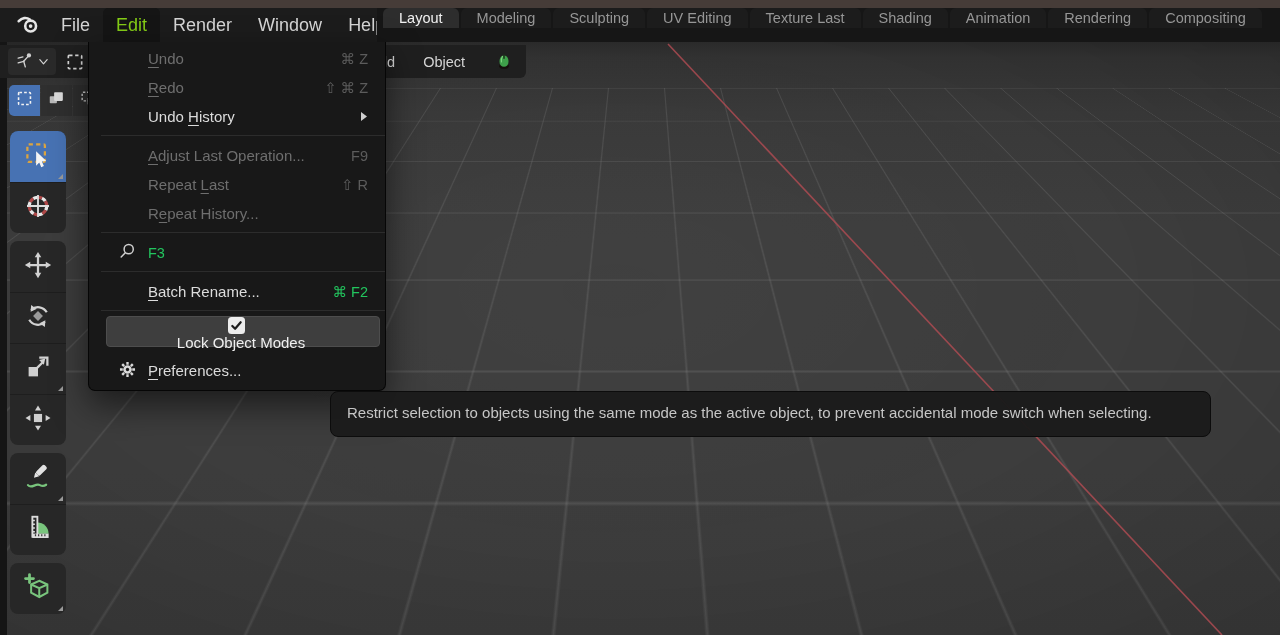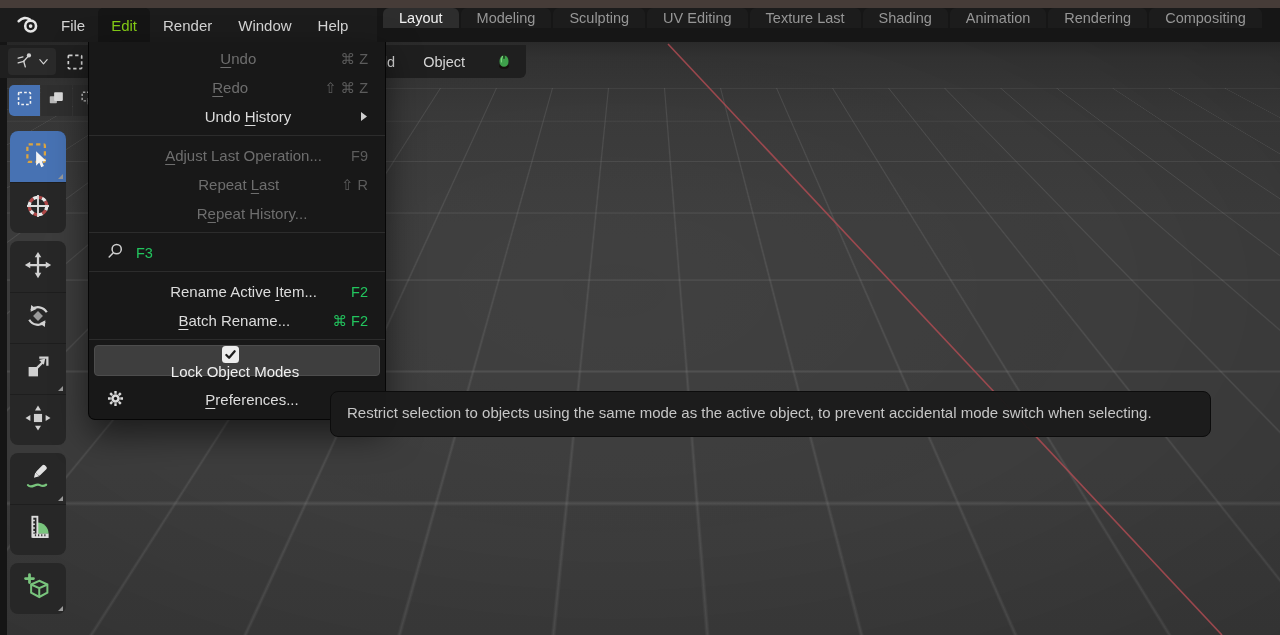--- a/index.html
+++ b/index.html
@@ -5,21 +5,21 @@
   * { margin:0; padding:0; box-sizing:border-box; }
   html,body { width:1280px; height:635px; overflow:hidden; background:#1c1c1c;
     font-family:"Liberation Sans","DejaVu Sans",sans-serif; -webkit-font-smoothing:antialiased; }
   .abs { position:absolute; }
 
   
   #top-strip { left:0; top:0; width:1280px; height:8px; background:#463c38; }
   #topbar { left:0; top:8px; width:1280px; height:34px; background:#1c1c1c; display:flex; align-items:stretch; }
   #menubar { display:flex; align-items:stretch; padding-left:10px; }
   #blender-logo { width:38px; display:flex; align-items:center; justify-content:center; }
-  .mb-item { display:flex; align-items:center; padding:0 13px; font-size:15px; color:#d5d5d5; cursor:default; }
+  .mb-item { display:flex; align-items:center; padding:0 13px; font-size:18px; color:#d5d5d5; cursor:default; }
   .mb-item.mb-active { background:#151515; border-radius:5px 5px 0 0; color:#84cc16; }
 
   
   #tabs-zone { position:absolute; left:377px; top:8px; right:0; height:34px; background:#161616; overflow:hidden; }
   #tabs { display:flex; height:20px; gap:2px; padding-left:6px; }
   .tab { display:flex; align-items:center; padding:0 16px; font-size:14.5px; color:#969696;
     background:#1c1c1c; border-radius:6px 6px 0 0; white-space:nowrap; flex:0 0 auto; }
   .tab.tab-active { background:#2d2d2d; color:#f2f2f2; }
 
   
@@ -58,21 +58,21 @@
   #toolbar { left:10px; top:131px; width:56px; }
   .tb-group { background:#272727; border-radius:8px; overflow:hidden; margin-bottom:8px; }
   .tb-btn { position:relative; width:56px; height:51px; display:flex; align-items:center; justify-content:center; }
   .tb-btn + .tb-btn { border-top:1px solid #1e1e1e; }
   .tb-btn.active { background:#4772b3; }
   .corner-mark { position:absolute; right:3px; bottom:3px; width:0; height:0;
     border-left:5px solid transparent; border-bottom:5px solid #9a9a9a; }
 
   
   #edit-menu { left:88px; top:42px; width:298px; background:#181818; border:1px solid #060606; border-top:none;
-    border-radius:0 0 7px 7px; padding:2px 0 5px 0; box-shadow:0 14px 34px rgba(0,0,0,.55); z-index:40;text-align:center; }
+    border-radius:0 0 7px 7px; padding:2px 0 5px 12px; box-shadow:0 14px 34px rgba(0,0,0,.55); z-index:40; }
   .menu-item { height:29px; margin:0 5px; padding:0 12px 0 8px; border-radius:4px;
     display:flex; align-items:center; font-size:15px; color:#dcdcdc; }
   .menu-item .icon-zone { width:34px; display:flex; align-items:center; justify-content:flex-start; padding-left:4px; }
   .menu-item .label { flex:1; white-space:nowrap; }
   .menu-item .label u { text-decoration:underline; text-underline-offset:2.5px; }
   .menu-item .shortcut { color:#22c55e; font-size:14.5px; white-space:nowrap; }
   .menu-item.disabled { color:#6e6e6e; }
   .menu-item.disabled .shortcut { color:#5c5c5c; }
   .menu-item.highlight { background:#3e3e3e; border:1px solid #4d4d4d; height:31px; color:#efefef;flex-direction:column; }
   .menu-sep { height:1px; background:#2c2c2c; margin:4px 0 5px 0; }
@@ -310,25 +310,20 @@
         <span><svg width="19" height="19" viewBox="0 0 24 24" fill="none">
             <circle cx="13.5" cy="9" r="5.8" stroke="#cfcfcf" stroke-width="1.9"></circle>
             <path d="M9.2 13.6 L4 19" stroke="#cfcfcf" stroke-width="1.9" stroke-linecap="round"></path>
           </svg></span>
       </span>
       <span class="shortcut">F3</span>
     </div>
     <div class="menu-sep"></div>
     <div class="menu-item">
       <span class="icon-zone"></span>
-      <span class="label">Rename Active <u>I</u>tem...</span>
-      <span class="shortcut">F2</span>
-    </div>
-    <div class="menu-item">
-      <span class="icon-zone"></span>
       <span class="label"><u>B</u>atch Rename...</span>
       <span class="shortcut">⌘ F2</span>
     </div>
     <div class="menu-sep"></div>
     <div class="menu-item highlight">
       <span class="icon-zone">
         <span class="checkbox">
           <svg width="13" height="13" viewBox="0 0 14 14">
             <path d="M2.5 7.5 L5.5 10.5 L11.5 3.5" stroke="#1c1c1c" stroke-width="2.4" fill="none" stroke-linecap="round" stroke-linejoin="round"></path>
           </svg>

